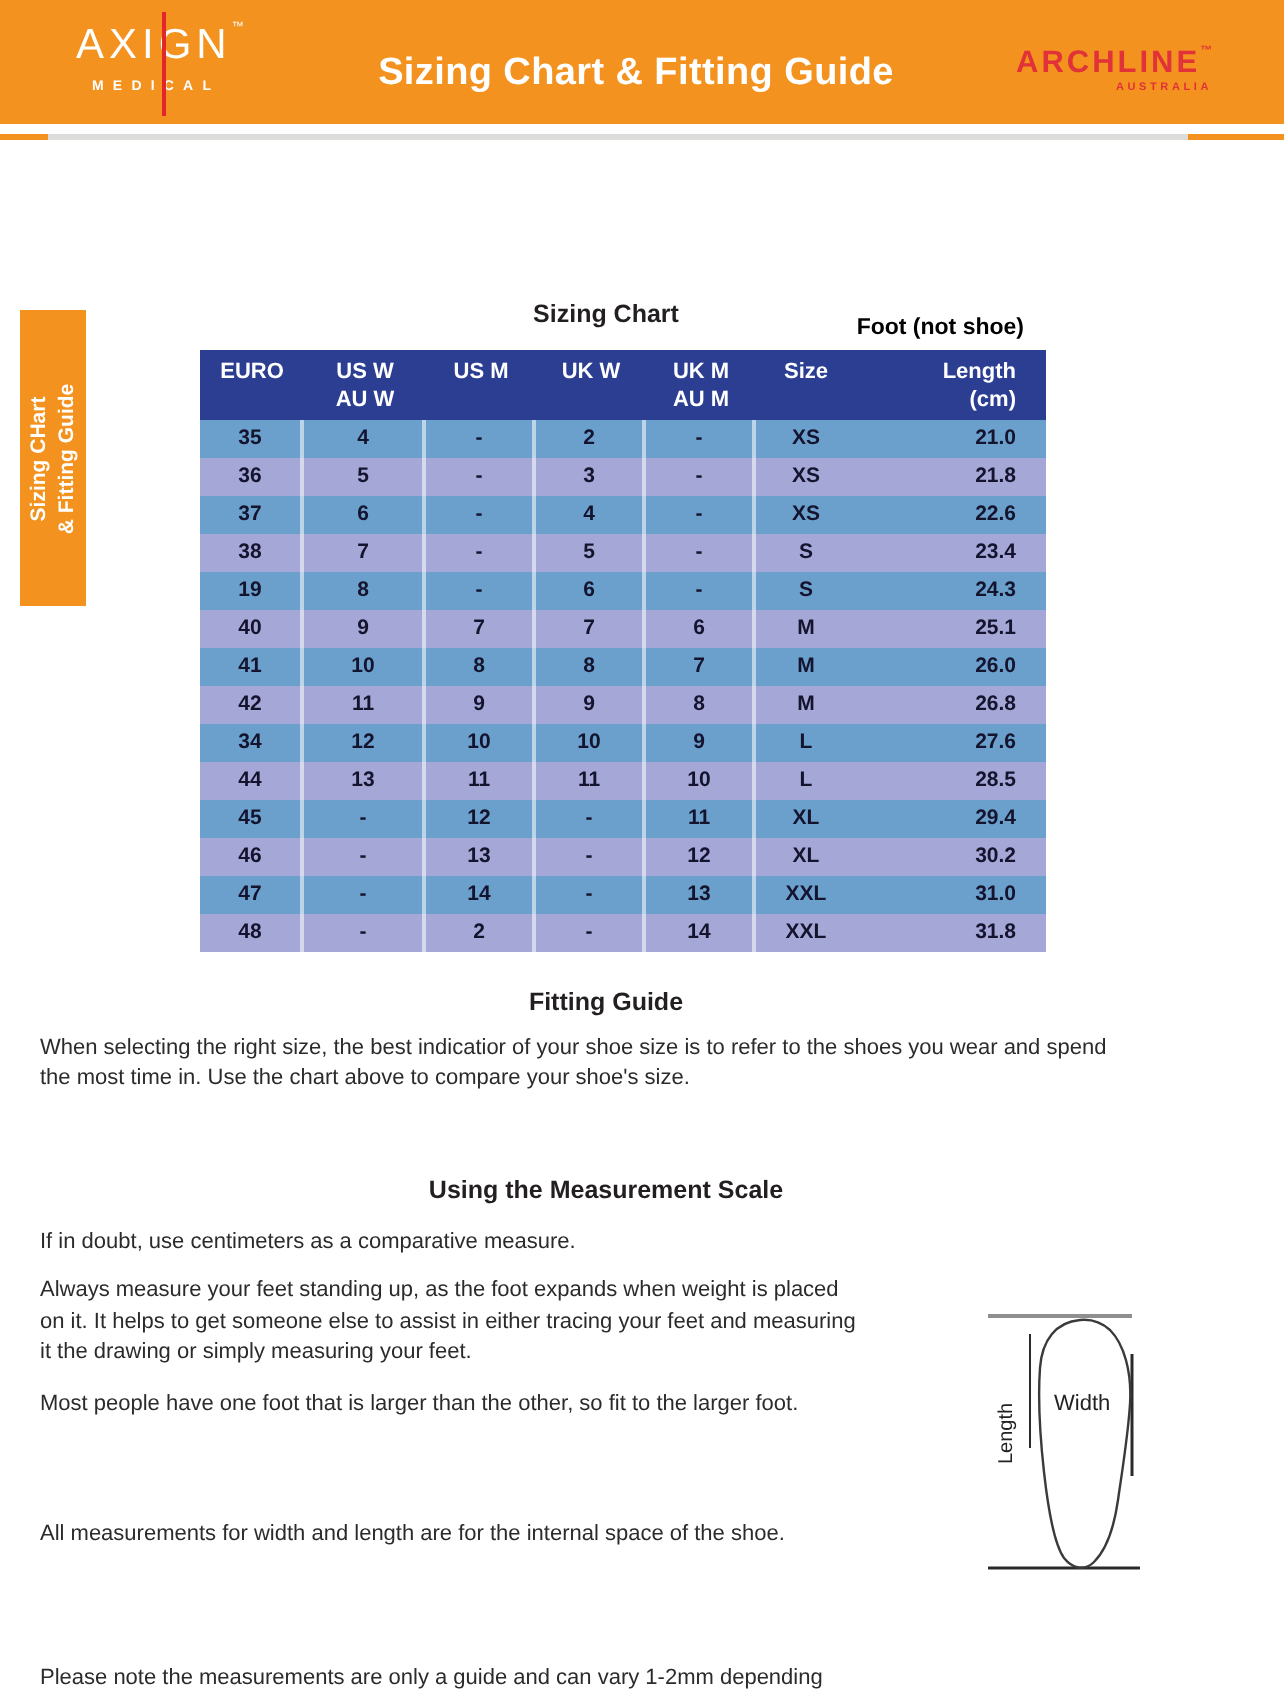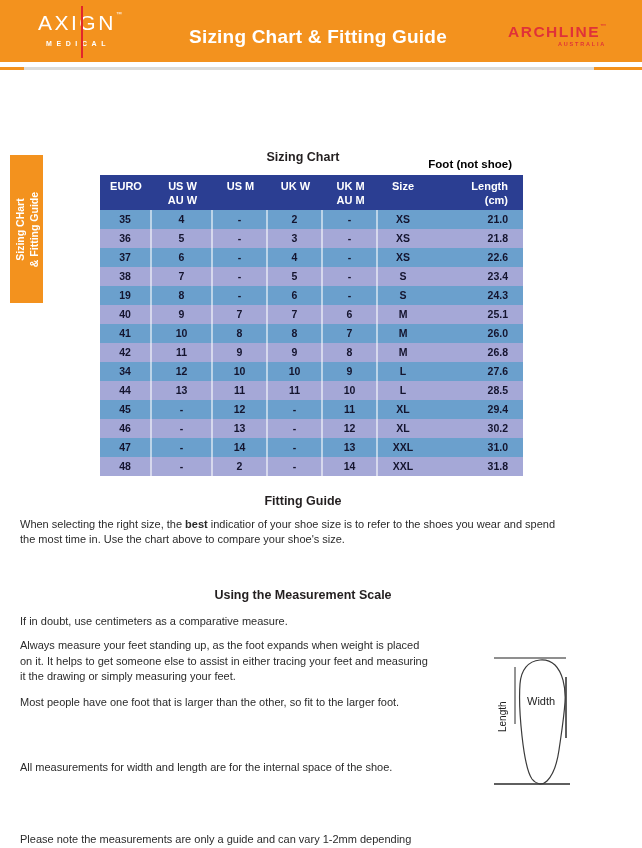--- a/index.html
+++ b/index.html
@@ -40,21 +40,21 @@
   .td { font-size:10.5px; font-weight:700; color:#14142e; text-align:center; line-height:19px; box-sizing:border-box; }
   .tr .td:nth-child(-n+5) { border-right:2px solid rgba(255,255,255,0.55); }
   .col0{width:52px;} .col1{width:61px;} .col2{width:55px;} .col3{width:55px;} .col4{width:55px;} .col5{width:50px;}
   .col6{width:95px; text-align:right; padding-right:15px;}
 
   
   .h2 { position:absolute; left:0; width:606px; text-align:center; font-weight:700; font-size:12.5px; color:#231f20; }
   #fitting-title { top:494px; }
   #measure-title { top:588px; }
   .para { position:absolute; left:20px; font-size:11px; line-height:15px; color:#2b2b2b; white-space:pre-line; }
-  .para b { font-weight:700; }
+  .para b { font-weight:400; }
   #p1 { top:517px; } #p2 { top:561px; }
   #mp1 { top:614px; } #mp2 { top:638px; line-height:15.5px; } #mp3 { top:695px; }
   #mp4 { top:760px; } #mp5 { top:832px; }
 
   
   .diagram { position:absolute; left:480px; top:640px; width:162px; height:160px; }
   .diagram text { font-family:"Liberation Sans", sans-serif; fill:#222; }
 </style>
 </head>
 <body>

